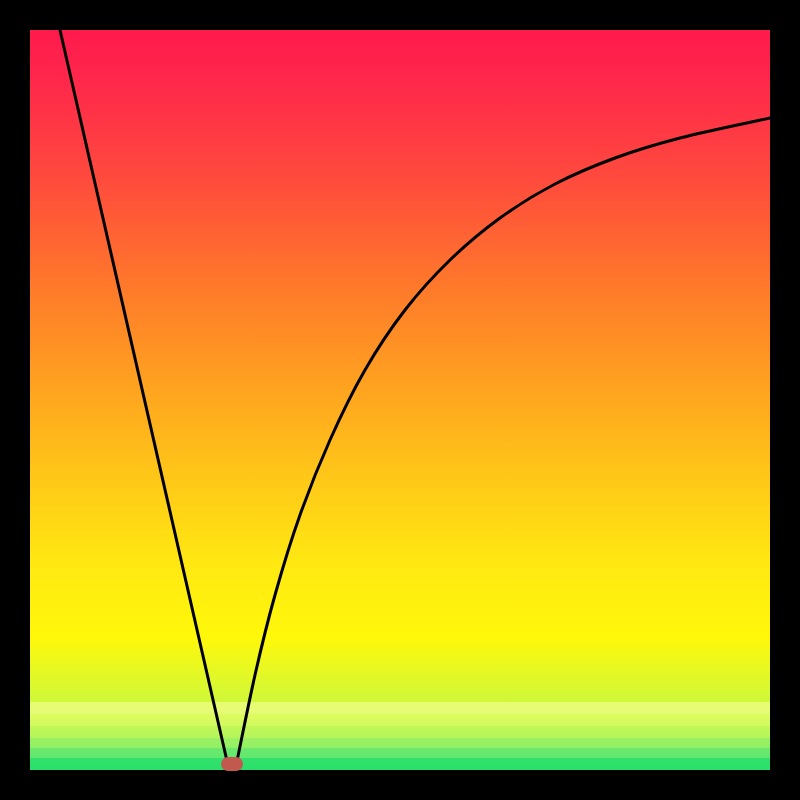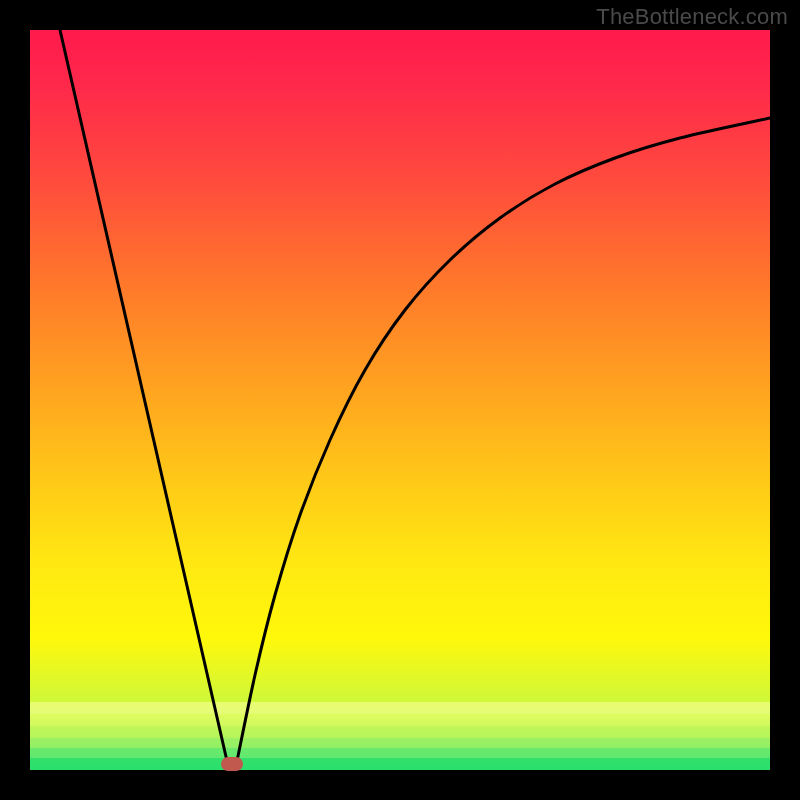--- a/index.html
+++ b/index.html
@@ -76,21 +76,20 @@
     border-radius: 8px;
     transform: translate(-50%, -50%);
     z-index: 3;
   }
 </style>
 </head>
 <body>
 
 <div class="frame">
 
-  <div class="watermark">TheBottleneck.com</div>
 
   <div class="plot-area">
 
     <div class="bars">
       <div class="bar" style="bottom:56px;height:12px;background:rgba(255,255,160,0.55);"></div>
       <div class="bar" style="bottom:44px;height:12px;background:rgba(255,255,120,0.5);"></div>
       <div class="bar" style="bottom:32px;height:12px;background:rgba(230,250,100,0.5);"></div>
       <div class="bar" style="bottom:22px;height:10px;background:rgba(180,240,110,0.55);"></div>
       <div class="bar" style="bottom:12px;height:10px;background:rgba(110,230,120,0.6);"></div>
       <div class="bar" style="bottom:0;height:12px;background:rgba(40,220,110,0.7);"></div>

